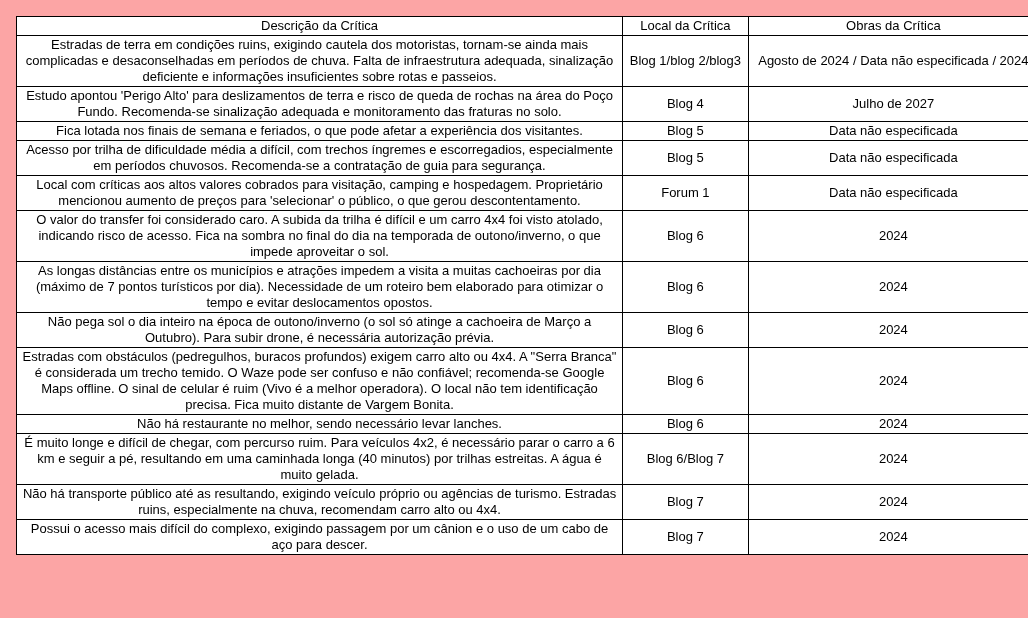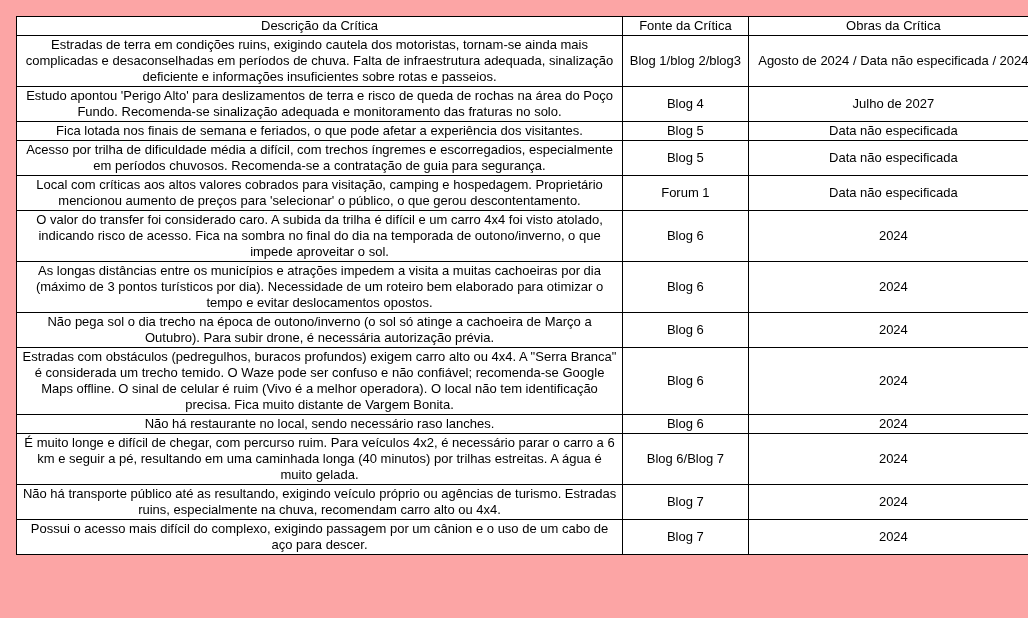--- a/index.html
+++ b/index.html
@@ -43,21 +43,21 @@
 <div class="page">
   <table class="critica-table">
     <colgroup>
       <col class="col-desc">
       <col class="col-fonte">
       <col class="col-data">
     </colgroup>
     <thead>
       <tr>
         <th>Descrição da Crítica</th>
-        <th>Fonte da Crítica</th>
+        <th>Local da Crítica</th>
         <th>Obras da Crítica</th>
       </tr>
     </thead>
     <tbody id="table-body">
         <tr>
           <td>Estradas de terra em condições ruins, exigindo cautela dos motoristas, tornam-se ainda mais complicadas e desaconselhadas em períodos de chuva. Falta de infraestrutura adequada, sinalização deficiente e informações insuficientes sobre rotas e passeios.</td>
           <td>Blog 1/blog 2/blog3</td>
           <td>Agosto de 2024 / Data não especificada / 2024</td>
         </tr>
         <tr>
@@ -79,36 +79,36 @@
           <td>Local com críticas aos altos valores cobrados para visitação, camping e hospedagem. Proprietário mencionou aumento de preços para 'selecionar' o público, o que gerou descontentamento.</td>
           <td>Forum 1</td>
           <td>Data não especificada</td>
         </tr>
         <tr>
           <td>O valor do transfer foi considerado caro. A subida da trilha é difícil e um carro 4x4 foi visto atolado, indicando risco de acesso. Fica na sombra no final do dia na temporada de outono/inverno, o que impede aproveitar o sol.</td>
           <td>Blog 6</td>
           <td>2024</td>
         </tr>
         <tr>
-          <td>As longas distâncias entre os municípios e atrações impedem a visita a muitas cachoeiras por dia (máximo de 3 pontos turísticos por dia). Necessidade de um roteiro bem elaborado para otimizar o tempo e evitar deslocamentos opostos.</td>
+          <td>As longas distâncias entre os municípios e atrações impedem a visita a muitas cachoeiras por dia (máximo de 7 pontos turísticos por dia). Necessidade de um roteiro bem elaborado para otimizar o tempo e evitar deslocamentos opostos.</td>
           <td>Blog 6</td>
           <td>2024</td>
         </tr>
         <tr>
-          <td>Não pega sol o dia trecho na época de outono/inverno (o sol só atinge a cachoeira de Março a Outubro). Para subir drone, é necessária autorização prévia.</td>
+          <td>Não pega sol o dia inteiro na época de outono/inverno (o sol só atinge a cachoeira de Março a Outubro). Para subir drone, é necessária autorização prévia.</td>
           <td>Blog 6</td>
           <td>2024</td>
         </tr>
         <tr>
           <td>Estradas com obstáculos (pedregulhos, buracos profundos) exigem carro alto ou 4x4. A "Serra Branca" é considerada um trecho temido. O Waze pode ser confuso e não confiável; recomenda-se Google Maps offline. O sinal de celular é ruim (Vivo é a melhor operadora). O local não tem identificação precisa. Fica muito distante de Vargem Bonita.</td>
           <td>Blog 6</td>
           <td>2024</td>
         </tr>
         <tr>
-          <td>Não há restaurante no local, sendo necessário raso lanches.</td>
+          <td>Não há restaurante no melhor, sendo necessário levar lanches.</td>
           <td>Blog 6</td>
           <td>2024</td>
         </tr>
         <tr>
           <td>É muito longe e difícil de chegar, com percurso ruim. Para veículos 4x2, é necessário parar o carro a 6 km e seguir a pé, resultando em uma caminhada longa (40 minutos) por trilhas estreitas. A água é muito gelada.</td>
           <td>Blog 6/Blog 7</td>
           <td>2024</td>
         </tr>
         <tr>
           <td>Não há transporte público até as resultando, exigindo veículo próprio ou agências de turismo. Estradas ruins, especialmente na chuva, recomendam carro alto ou 4x4.</td>

